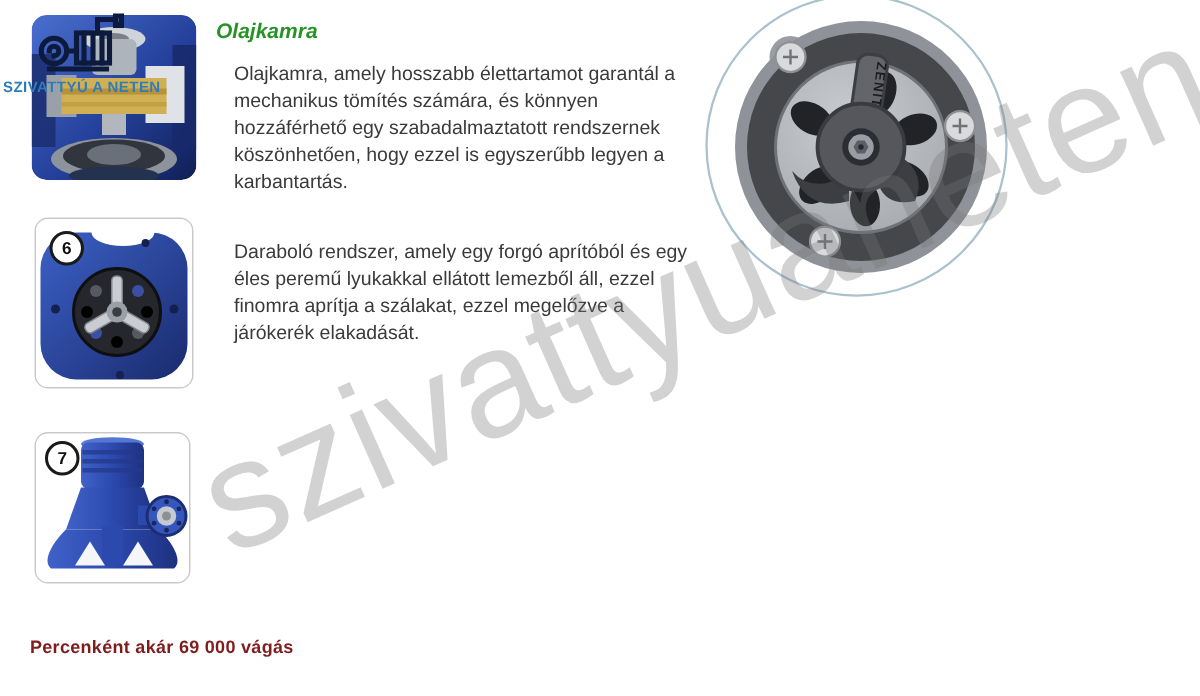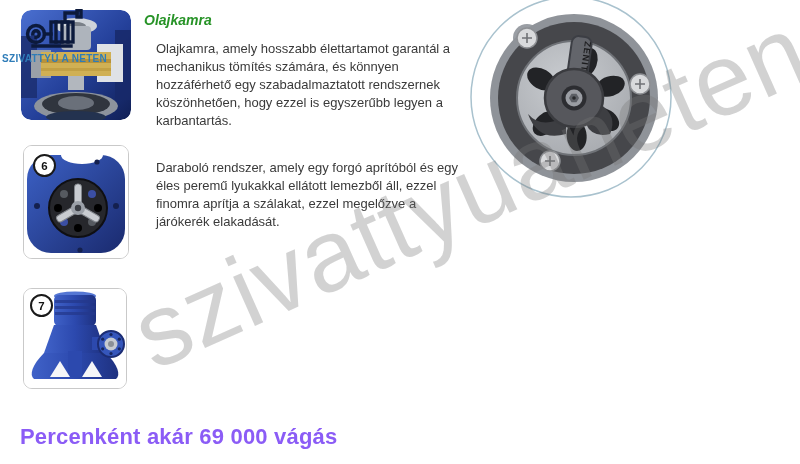--- a/index.html
+++ b/index.html
@@ -36,22 +36,22 @@
   
   .logo{position:absolute;left:2px;top:9px;z-index:4;pointer-events:none;}
   .logo-icon{display:block;margin-left:23px;}
   .logo-text{margin-top:2px;font-size:10px;font-weight:bold;color:var(--logo-blue,#2e7cb8);
              letter-spacing:.3px;white-space:nowrap;text-align:center;}
 
   
   .detail{position:absolute;left:468px;top:-4px;width:206px;height:206px;z-index:1;}
 
   
-  .headline{position:absolute;left:20px;top:424px;margin:0;font-size:22px;font-weight:bold;
-            color:#8b5cf6;letter-spacing:.2px;z-index:2;}
+  .headline{position:absolute;left:20px;top:424px;margin:0;font-size:12px;font-weight:bold;
+            color:#7f1d1d;letter-spacing:.2px;z-index:2;}
 </style>
 </head>
 <body>
 
 <div class="page">
 
   <div class="watermark">szivattyuaneten.hu</div>
 
   <div class="logo">
     <svg class="logo-icon" width="62" height="42" viewBox="0 0 62 42">

